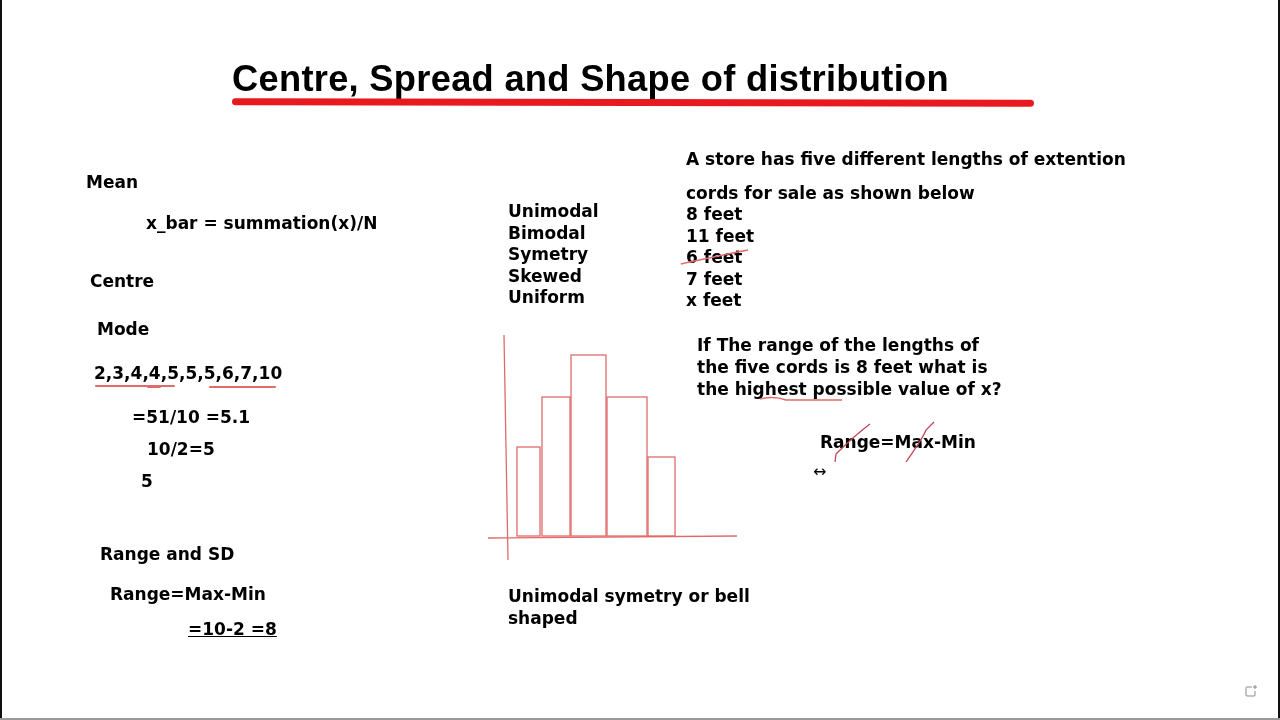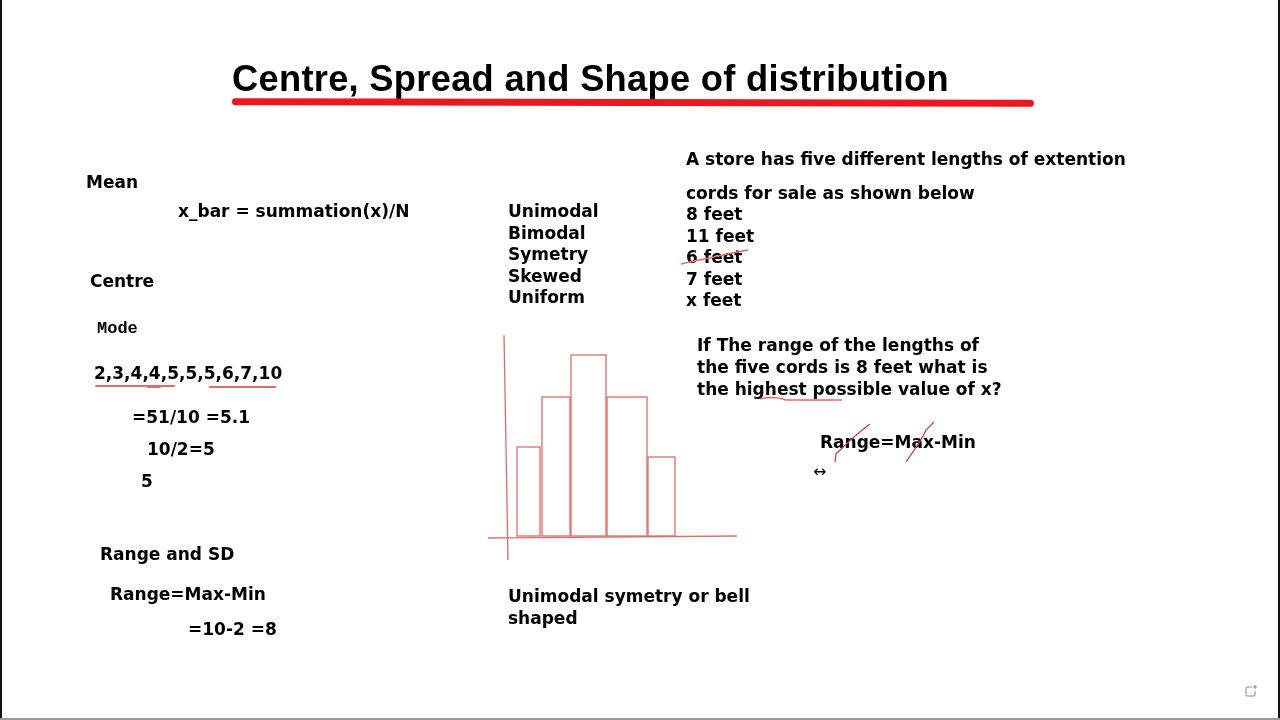--- a/index.html
+++ b/index.html
@@ -34,33 +34,33 @@
 <body>
 
 <div class="frame-left"></div>
 <div class="frame-right"></div>
 <div class="frame-bottom"></div>
 
 <div class="title">Centre, Spread and Shape of distribution</div>
 <div class="title-underline"></div>
 
 <div class="abs t" style="left:86px;top:171px;">Mean</div>
-<div class="abs t" style="left:146px;top:200px;margin-left:32px;">x_bar = summation(x)/N</div>
+<div class="abs t" style="left:146px;top:212px;">x_bar = summation(x)/N</div>
 <div class="abs t" style="left:90px;top:270px;">Centre</div>
-<div class="abs t" style="left:97px;top:318px;font-family:Liberation Mono, monospace;">Mode</div>
+<div class="abs t" style="left:97px;top:318px;">Mode</div>
 <div class="abs t" style="left:94px;top:362px;">2,3,4,4,5,5,5,6,7,10</div>
 <div class="red-ul" style="left:95px;top:385px;width:80px;"></div>
 <div class="red-ul" style="left:147px;top:386px;width:14px;"></div>
 <div class="red-ul" style="left:209px;top:386px;width:67px;"></div>
 <div class="abs t" style="left:132px;top:406px;">=51/10 =5.1</div>
 <div class="abs t" style="left:147px;top:438px;">10/2=5</div>
 <div class="abs t" style="left:141px;top:470px;">5</div>
 <div class="abs t" style="left:100px;top:543px;">Range and SD</div>
 <div class="abs t" style="left:110px;top:583px;">Range=Max-Min</div>
-<div class="abs t" style="left:188px;top:618px;">=10-2 =8</div>
+<div class="abs t" style="left:188px;top:618px;text-decoration:underline;">=10-2 =8</div>
 
 <div class="abs t stack" style="left:508px;top:200px;">
   <div>Unimodal</div>
   <div>Bimodal</div>
   <div>Symetry</div>
   <div>Skewed</div>
   <div>Uniform</div>
 </div>
 
 <div class="abs t" style="left:686px;top:148px;">A store has five different lengths of extention</div>

